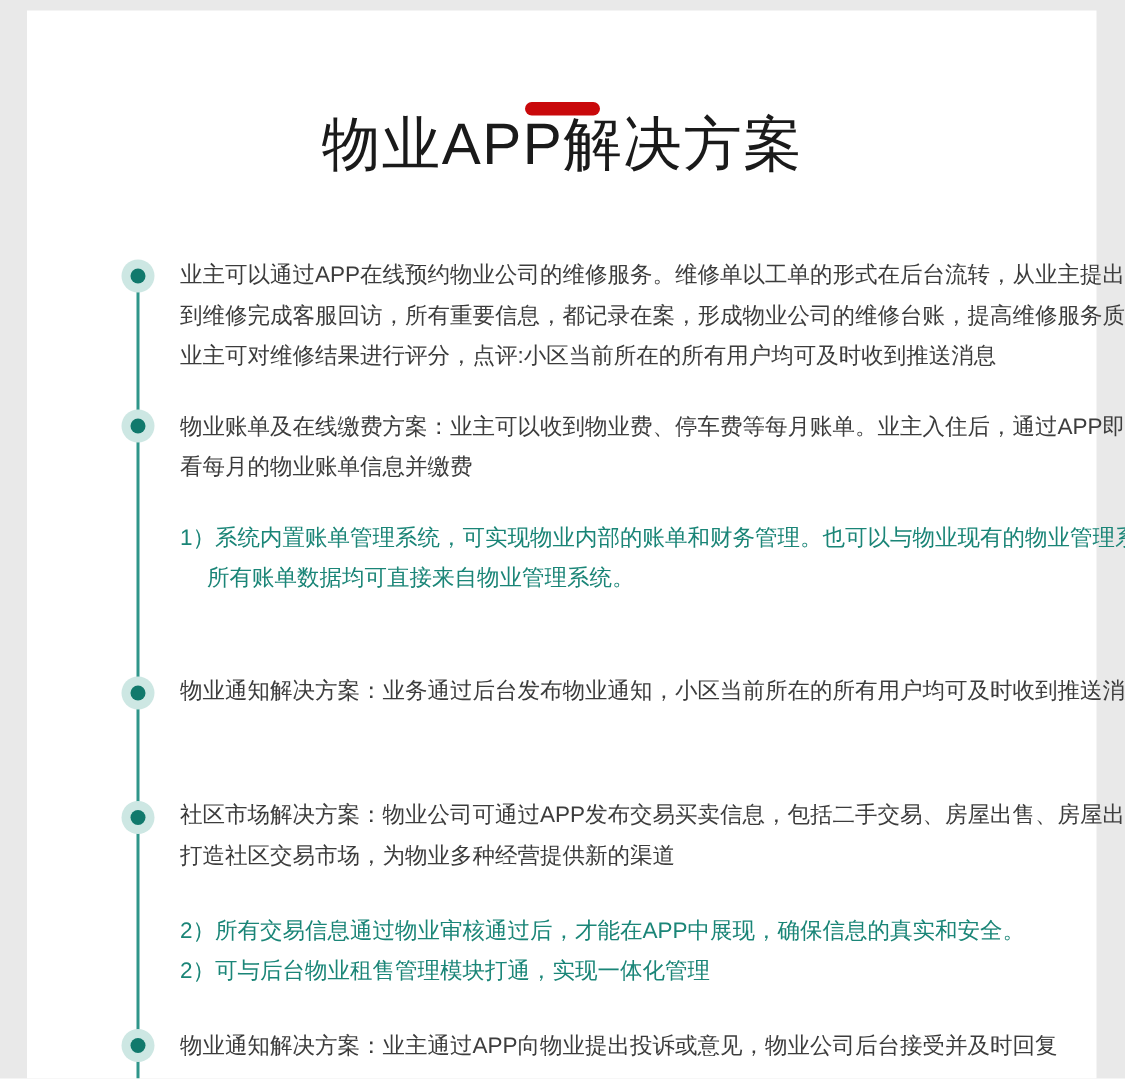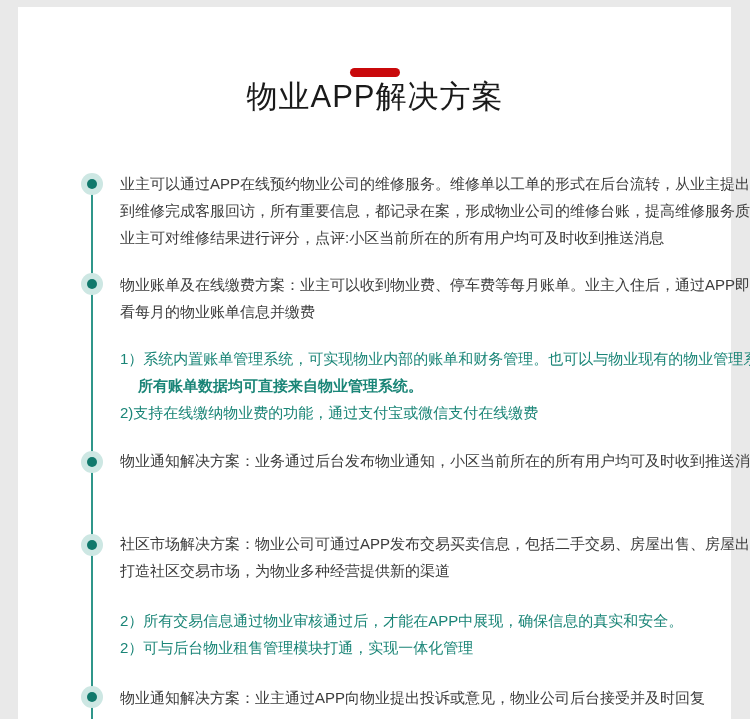--- a/index.html
+++ b/index.html
@@ -11,21 +11,21 @@
   .card{
     position:absolute;left:18px;top:7px;width:713px;height:712px;
     background:var(--card-bg,#ffffff);
   }
   .accent-pill{
     position:absolute;left:350px;top:68px;width:50px;height:9px;
     border-radius:5px;background:var(--accent-red,#c9090b);
   }
   .page-title{
     position:absolute;left:0;top:81px;width:750px;margin:0;
-    text-align:center;font-size:31px;line-height:31px;font-weight:400;
+    text-align:center;font-size:39px;line-height:31px;font-weight:400;
     letter-spacing:1px;color:var(--title-color,#1a1a1a);
   }
   .tl-line{
     position:absolute;left:91px;top:184px;width:2px;height:535px;
     background:var(--line-color,#2f968a);
   }
   .dot{
     position:absolute;width:22px;height:22px;border-radius:50%;
     background:var(--dot-ring-color,#cde7e3);
   }
@@ -37,21 +37,21 @@
   .d2{left:81px;top:273px}
   .d3{left:81px;top:451px}
   .d4{left:81px;top:534px}
   .d5{left:81px;top:686px}
   .para{
     position:absolute;left:120px;width:580px;
     font-size:15px;line-height:27px;color:var(--body-text-color,#3c3c3c);
   }
   .para div{white-space:nowrap;}
   .teal{color:var(--teal-text-color,#1a8577);}
-  .indent{padding-left:18px;font-weight:bold;}
+  .indent{padding-left:18px;}
   .p1{top:170px}
   .p2{top:271px}
   .s1{top:345px}
   .p3{top:447px}
   .p4{top:530px}
   .s2{top:607px}
   .p5{top:684px}
 </style>
 </head>
 <body>
@@ -86,21 +86,20 @@
 </div>
 
 <div class="para p2">
   <div>物业账单及在线缴费方案：业主可以收到物业费、停车费等每月账单。业主入住后，通过APP即可直接查</div>
   <div>看每月的物业账单信息并缴费</div>
 </div>
 
 <div class="para s1 teal">
   <div>1）系统内置账单管理系统，可实现物业内部的账单和财务管理。也可以与物业现有的物业管理系统对接，</div>
   <div class="indent">所有账单数据均可直接来自物业管理系统。</div>
-  <div>2)支持在线缴纳物业费的功能，通过支付宝或微信支付在线缴费</div>
 </div>
 
 <div class="para p3">
   <div>物业通知解决方案：业务通过后台发布物业通知，小区当前所在的所有用户均可及时收到推送消息，消</div>
 </div>
 
 <div class="para p4">
   <div>社区市场解决方案：物业公司可通过APP发布交易买卖信息，包括二手交易、房屋出售、房屋出租等等，</div>
   <div>打造社区交易市场，为物业多种经营提供新的渠道</div>
 </div>

